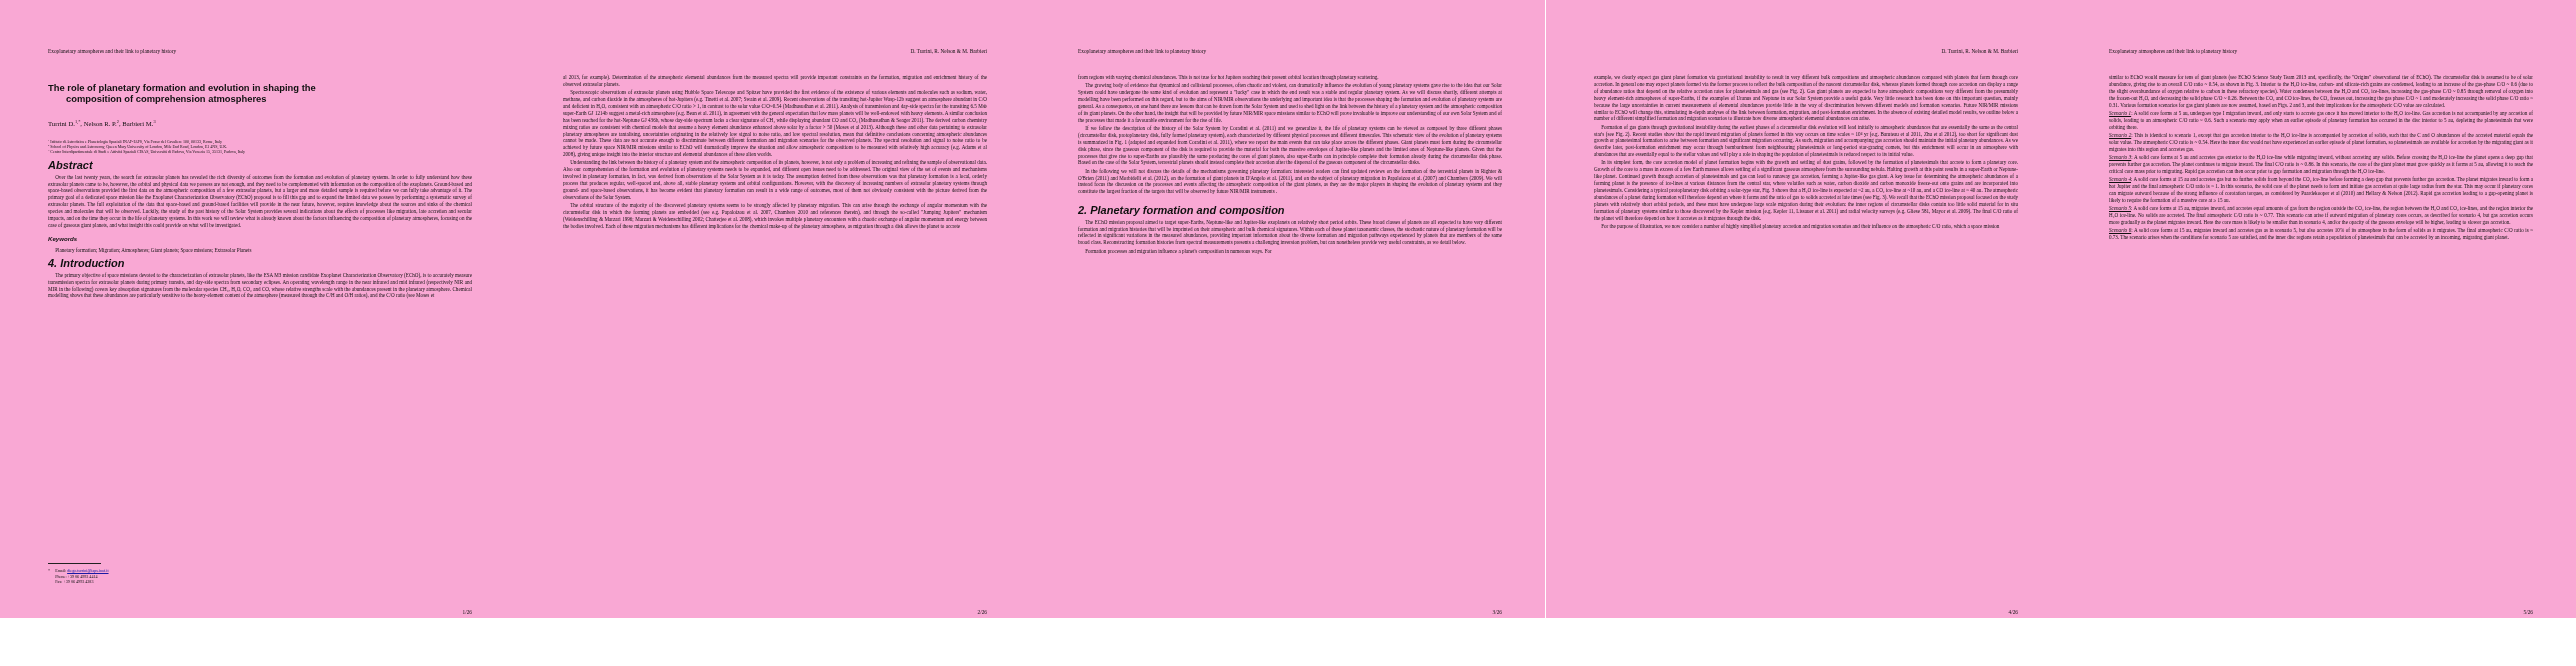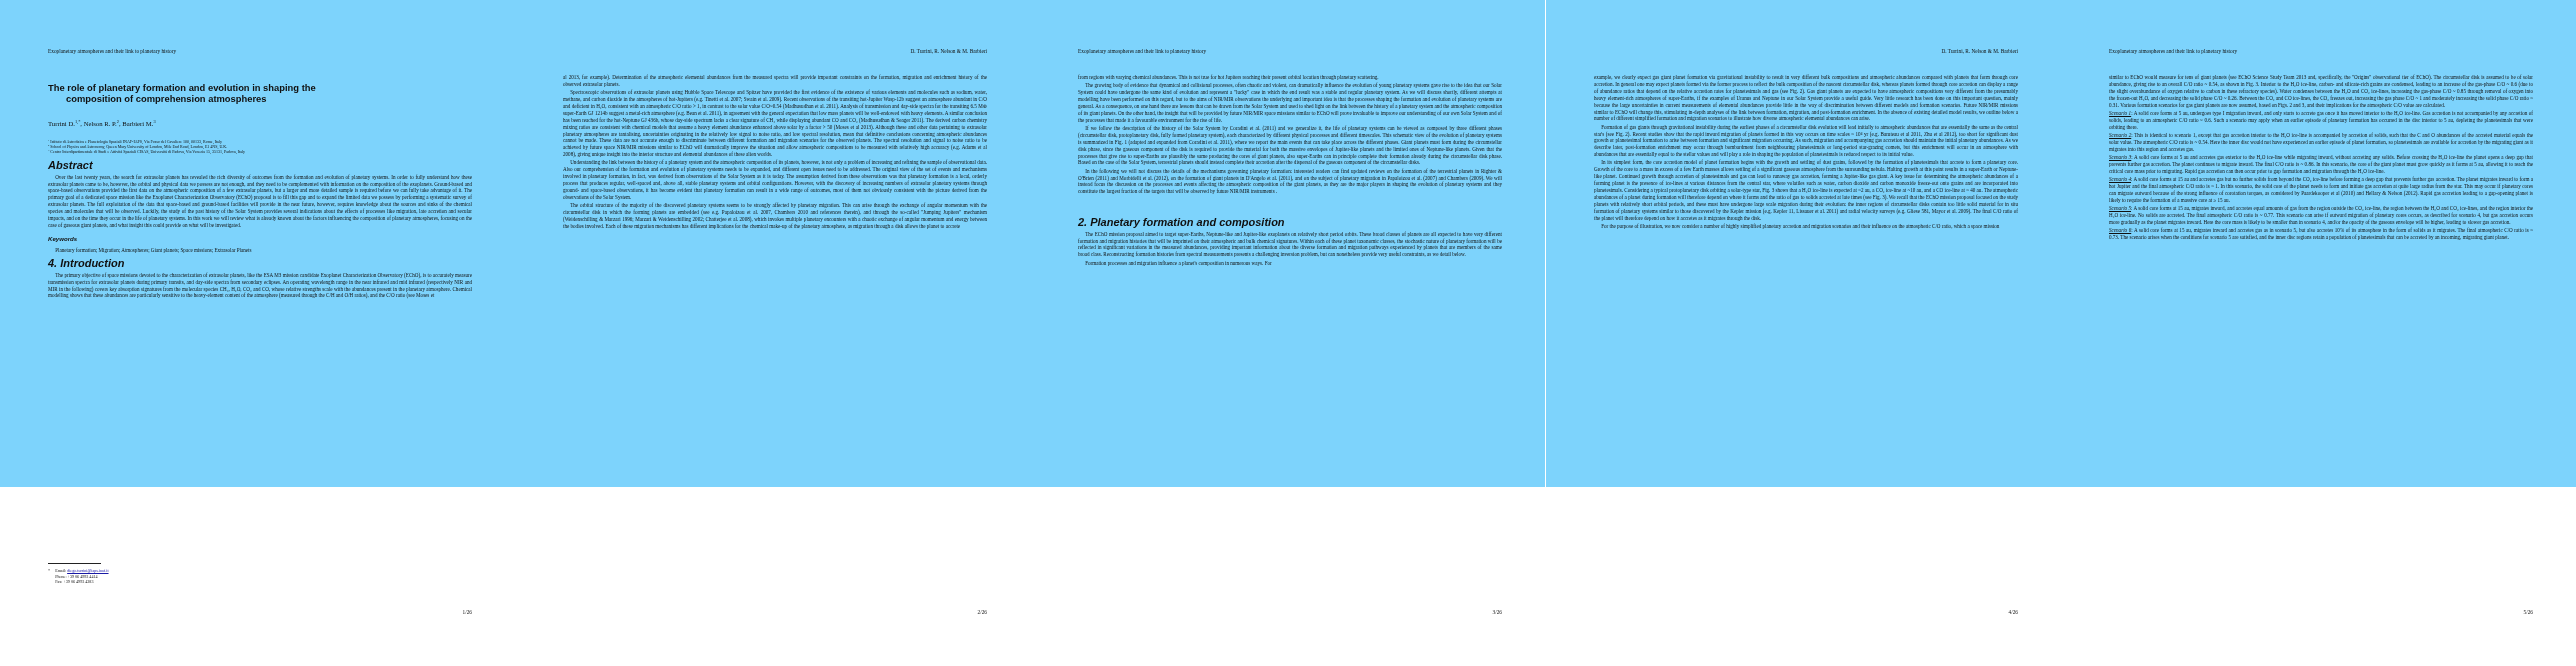--- a/index.html
+++ b/index.html
@@ -1,18 +1,18 @@
 <!DOCTYPE html>
 <html style="font-size:9px"><head>
 <meta charset="utf-8">
 <style>
   html, body { margin: 0; padding: 0; background: #ffffff; }
   body { width: 2576px; height: 667px; overflow: hidden; position: relative;
          font-family: "Liberation Serif", serif; color: #111; }
-  .page { position: absolute; top: 0; height: 487px; background: #7dd3fc; }
+  .page { position: absolute; top: 0; height: 618px; background: #f9a8d4; }
   .p1 { left: 0; width: 515px; }
   .p2 { left: 515px; width: 515px; }
   .p3 { left: 1030px; width: 515px; }
   .p4 { left: 1546px; width: 515px; }
   .p5 { left: 2061px; width: 515px; }
   .running { position: absolute; top: 48px; font-size: 5.3px; line-height: 6.7px; white-space: nowrap; }
   .running.left { left: 48px; }
   .running.right { right: 43px; text-align: right; }
   .body { position: absolute; left: 48px; right: 43px; font-size: 5.1px; line-height: 6.9px; text-align: justify; }
   .body p { margin: 0 0 1.3px 0; text-indent: 0; }
@@ -83,21 +83,21 @@
   <div class="pagenum">2/26</div>
 </div>
 
 <div class="page p3">
   <div class="running left">Exoplanetary atmospheres and their link to planetary history</div>
   <div class="body" style="top:74px;">
     <p class="noind">from regions with varying chemical abundances. This is not true for hot Jupiters reaching their present orbital location through planetary scattering.</p>
     <p class="ind">The growing body of evidence that dynamical and collisional processes, often chaotic and violent, can dramatically influence the evolution of young planetary systems gave rise to the idea that our Solar System could have undergone the same kind of evolution and represent a "lucky" case in which the end result was a stable and regular planetary system. As we will discuss shortly, different attempts at modelling have been performed on this regard, but to the aims of NIR/MIR observations the underlying and important idea is that the processes shaping the formation and evolution of planetary systems are general. As a consequence, on one hand there are lessons that can be drawn from the Solar System and used to shed light on the link between the history of a planetary system and the atmospheric composition of its giant planets. On the other hand, the insight that will be provided by future NIR/MIR space missions similar to EChO will prove invaluable to improve our understanding of our own Solar System and of the processes that made it a favourable environment for the rise of life.</p>
     <p class="ind">If we follow the description of the history of the Solar System by Coradini et al. (2011) and we generalize it, the life of planetary systems can be viewed as composed by three different phases (circumstellar disk, protoplanetary disk, fully formed planetary system), each characterized by different physical processes and different timescales. This schematic view of the evolution of planetary systems is summarized in Fig. 1 (adapted and expanded from Coradini et al. 2011), where we report the main events that can take place across the different phases. Giant planets must form during the circumstellar disk phase, since the gaseous component of the disk is required to provide the material for both the massive envelopes of Jupiter-like planets and the limited ones of Neptune-like planets. Given that the processes that give rise to super-Earths are plausibly the same producing the cores of giant planets, also super-Earths can in principle complete their formation already during the circumstellar disk phase. Based on the case of the Solar System, terrestrial planets should instead complete their accretion after the dispersal of the gaseous component of the circumstellar disks.</p>
     <p class="ind">In the following we will not discuss the details of the mechanisms governing planetary formation: interested readers can find updated reviews on the formation of the terrestrial planets in Righter &amp; O'Brien (2011) and Morbidelli et al. (2012), on the formation of giant planets in D'Angelo et al. (2011), and on the subject of planetary migration in Papaloizou et al. (2007) and Chambers (2009). We will instead focus the discussion on the processes and events affecting the atmospheric composition of the giant planets, as they are the major players in shaping the evolution of planetary systems and they constitute the largest fraction of the targets that will be observed by future NIR/MIR instruments .</p>
-    <div class="h2" style="margin-top:24px;">2. Planetary formation and composition</div>
+    <div class="h2" style="margin-top:12px;">2. Planetary formation and composition</div>
     <p class="ind">The EChO mission proposal aimed to target super-Earths, Neptune-like and Jupiter-like exoplanets on relatively short period orbits. These broad classes of planets are all expected to have very different formation and migration histories that will be imprinted on their atmospheric and bulk chemical signatures. Within each of these planet taxonomic classes, the stochastic nature of planetary formation will be reflected in significant variations in the measured abundances, providing important information about the diverse formation and migration pathways experienced by planets that are members of the same broad class. Reconstructing formation histories from spectral measurements presents a challenging inversion problem, but can nonetheless provide very useful constraints, as we detail below.</p>
     <p class="ind">Formation processes and migration influence a planet's composition in numerous ways. For</p>
   </div>
   <div class="pagenum">3/26</div>
 </div>
 
 <div class="page p4">
   <div class="running right">D. Turrini, R. Nelson &amp; M. Barbieri</div>
   <div class="body" style="top:74px;">
     <p class="noind">example, we clearly expect gas giant planet formation via gravitational instability to result in very different bulk compositions and atmospheric abundances compared with planets that form through core accretion. In general one may expect planets formed via the former process to reflect the bulk composition of the nascent circumstellar disk, whereas planets formed through core accretion can display a range of abundance ratios that depend on the relative accretion rates for planetesimals and gas (see Fig. 2). Gas giant planets are expected to have atmospheric compositions very different from the presumably heavy element-rich atmospheres of super-Earths, if the examples of Uranus and Neptune in our Solar System provide a useful guide. Very little research has been done on this important question, mainly because the large uncertainties in current measurements of elemental abundances provide little in the way of discrimination between different models and formation scenarios. Future NIR/MIR missions similar to EChO will change this, stimulating in-depth analyses of the link between formation, migration, and post-formation enrichment. In the absence of existing detailed model results, we outline below a number of different simplified formation and migration scenarios to illustrate how diverse atmospheric elemental abundances can arise.</p>

